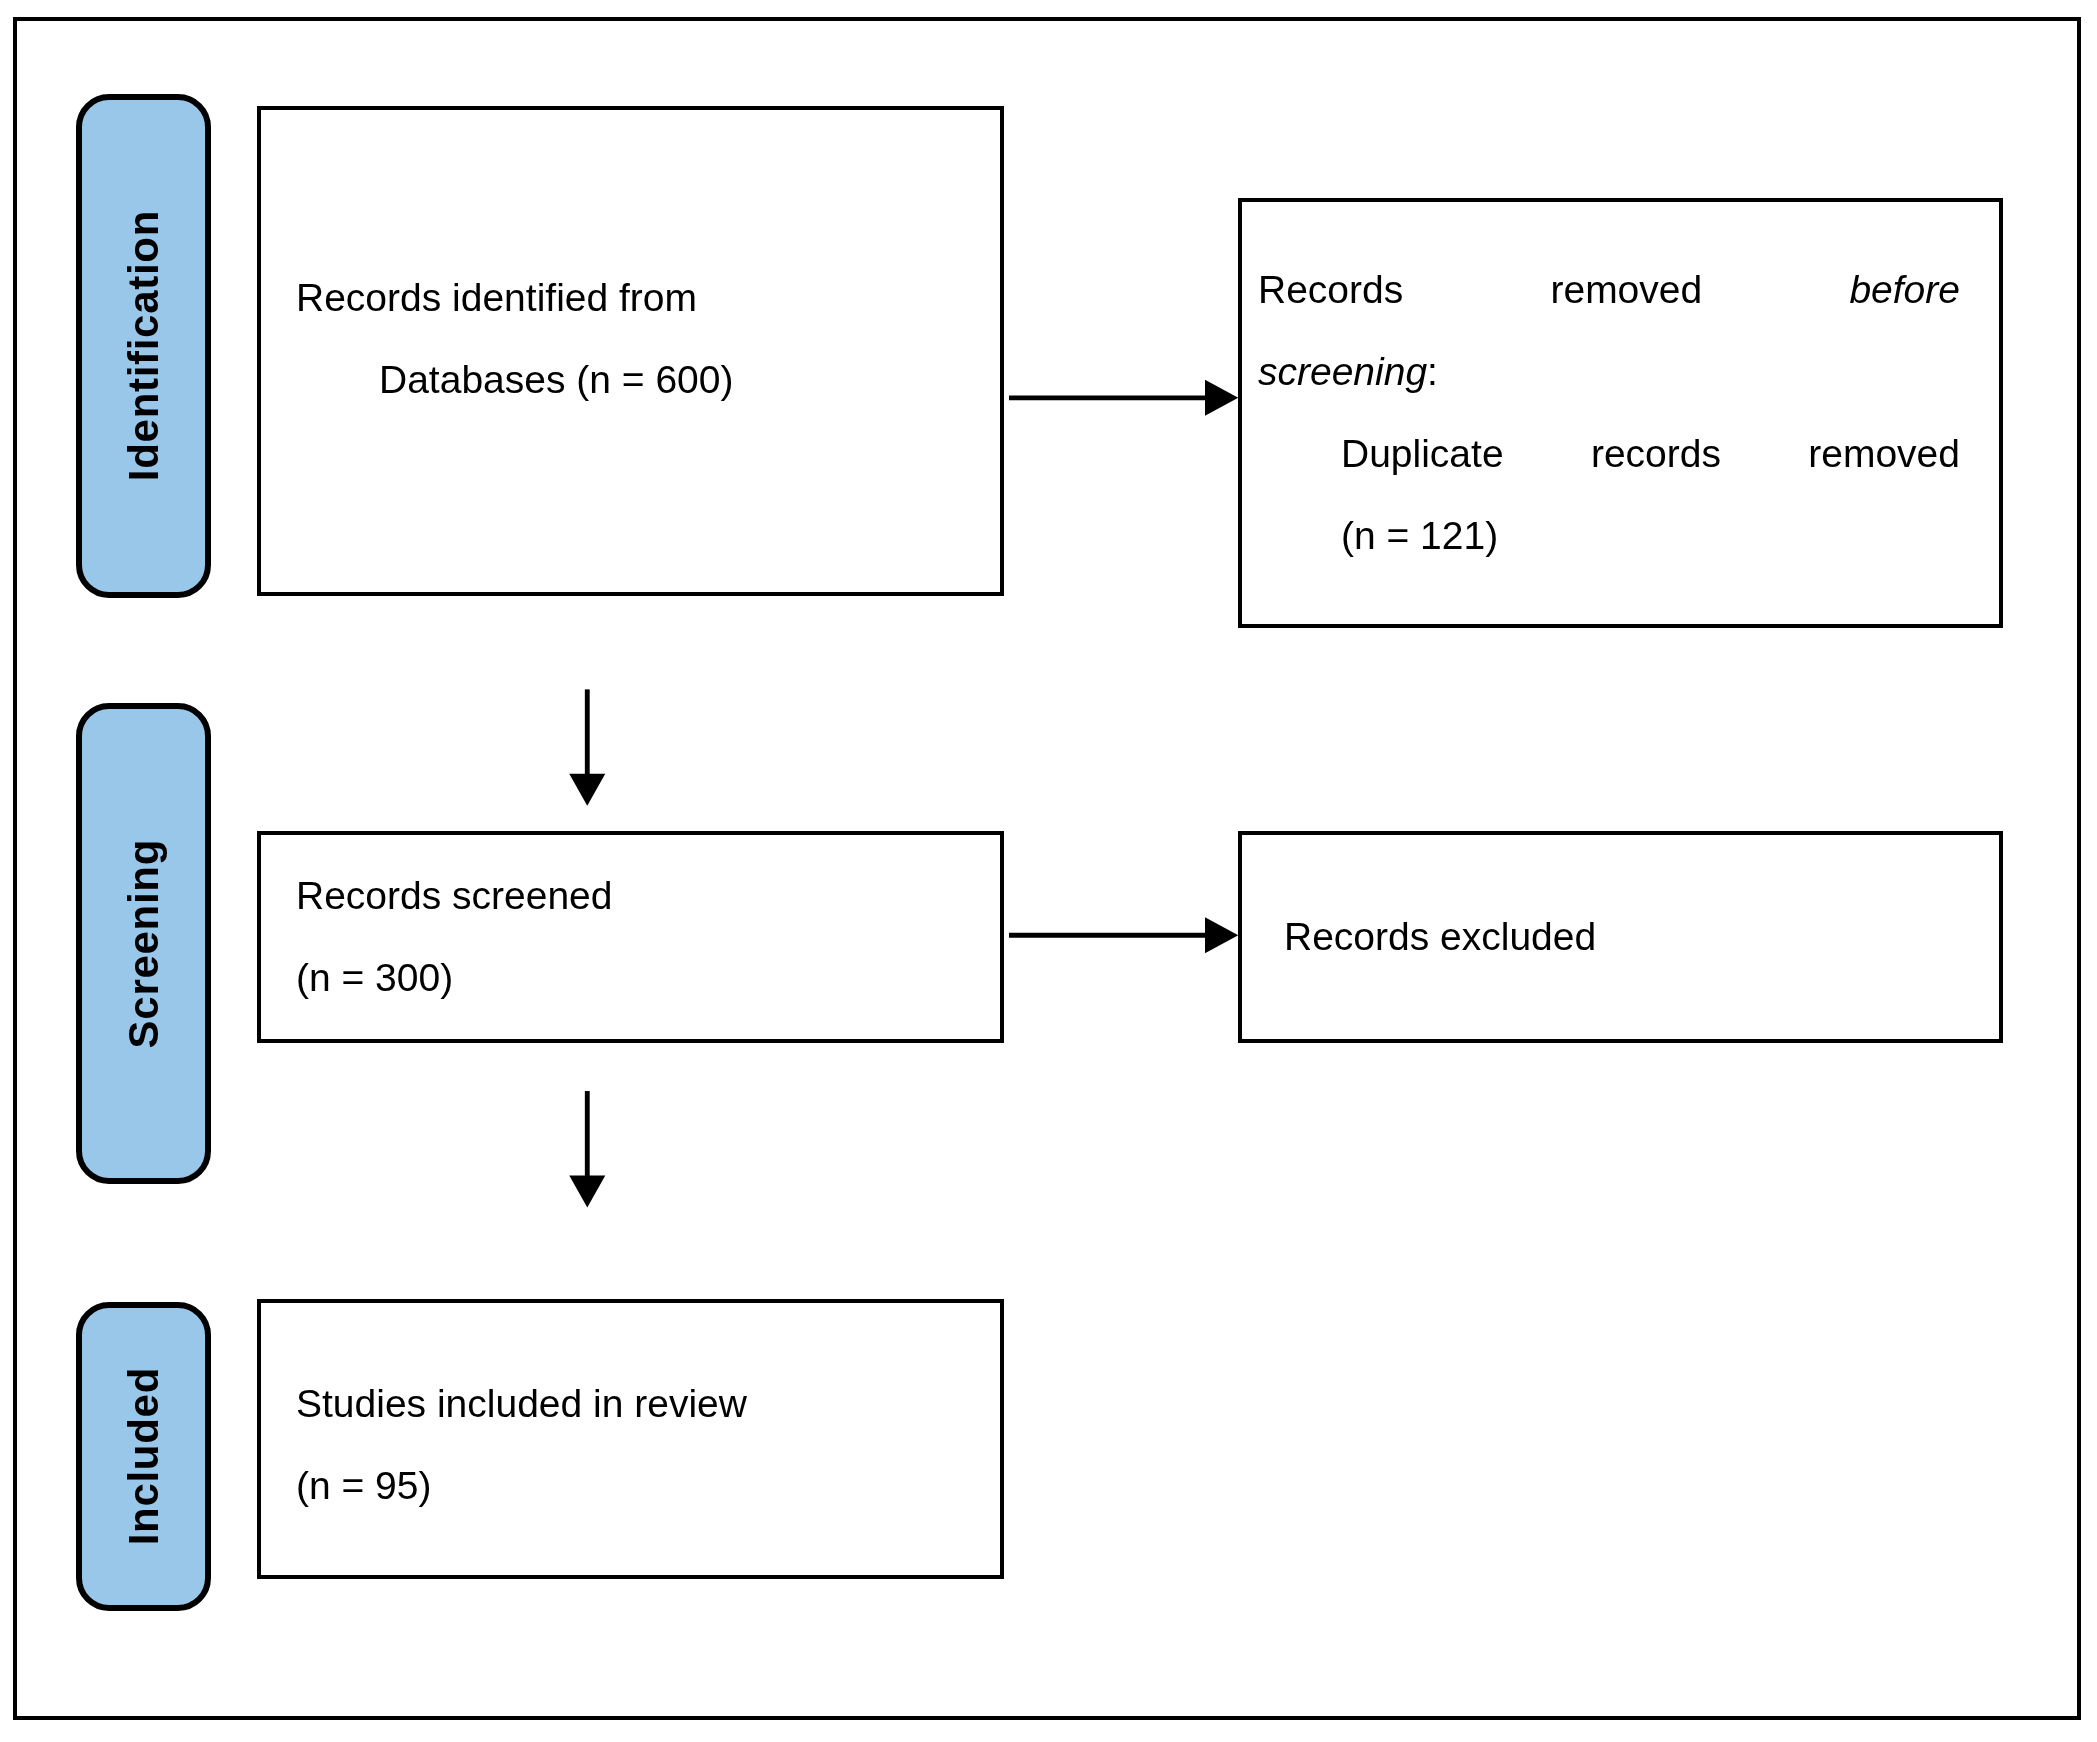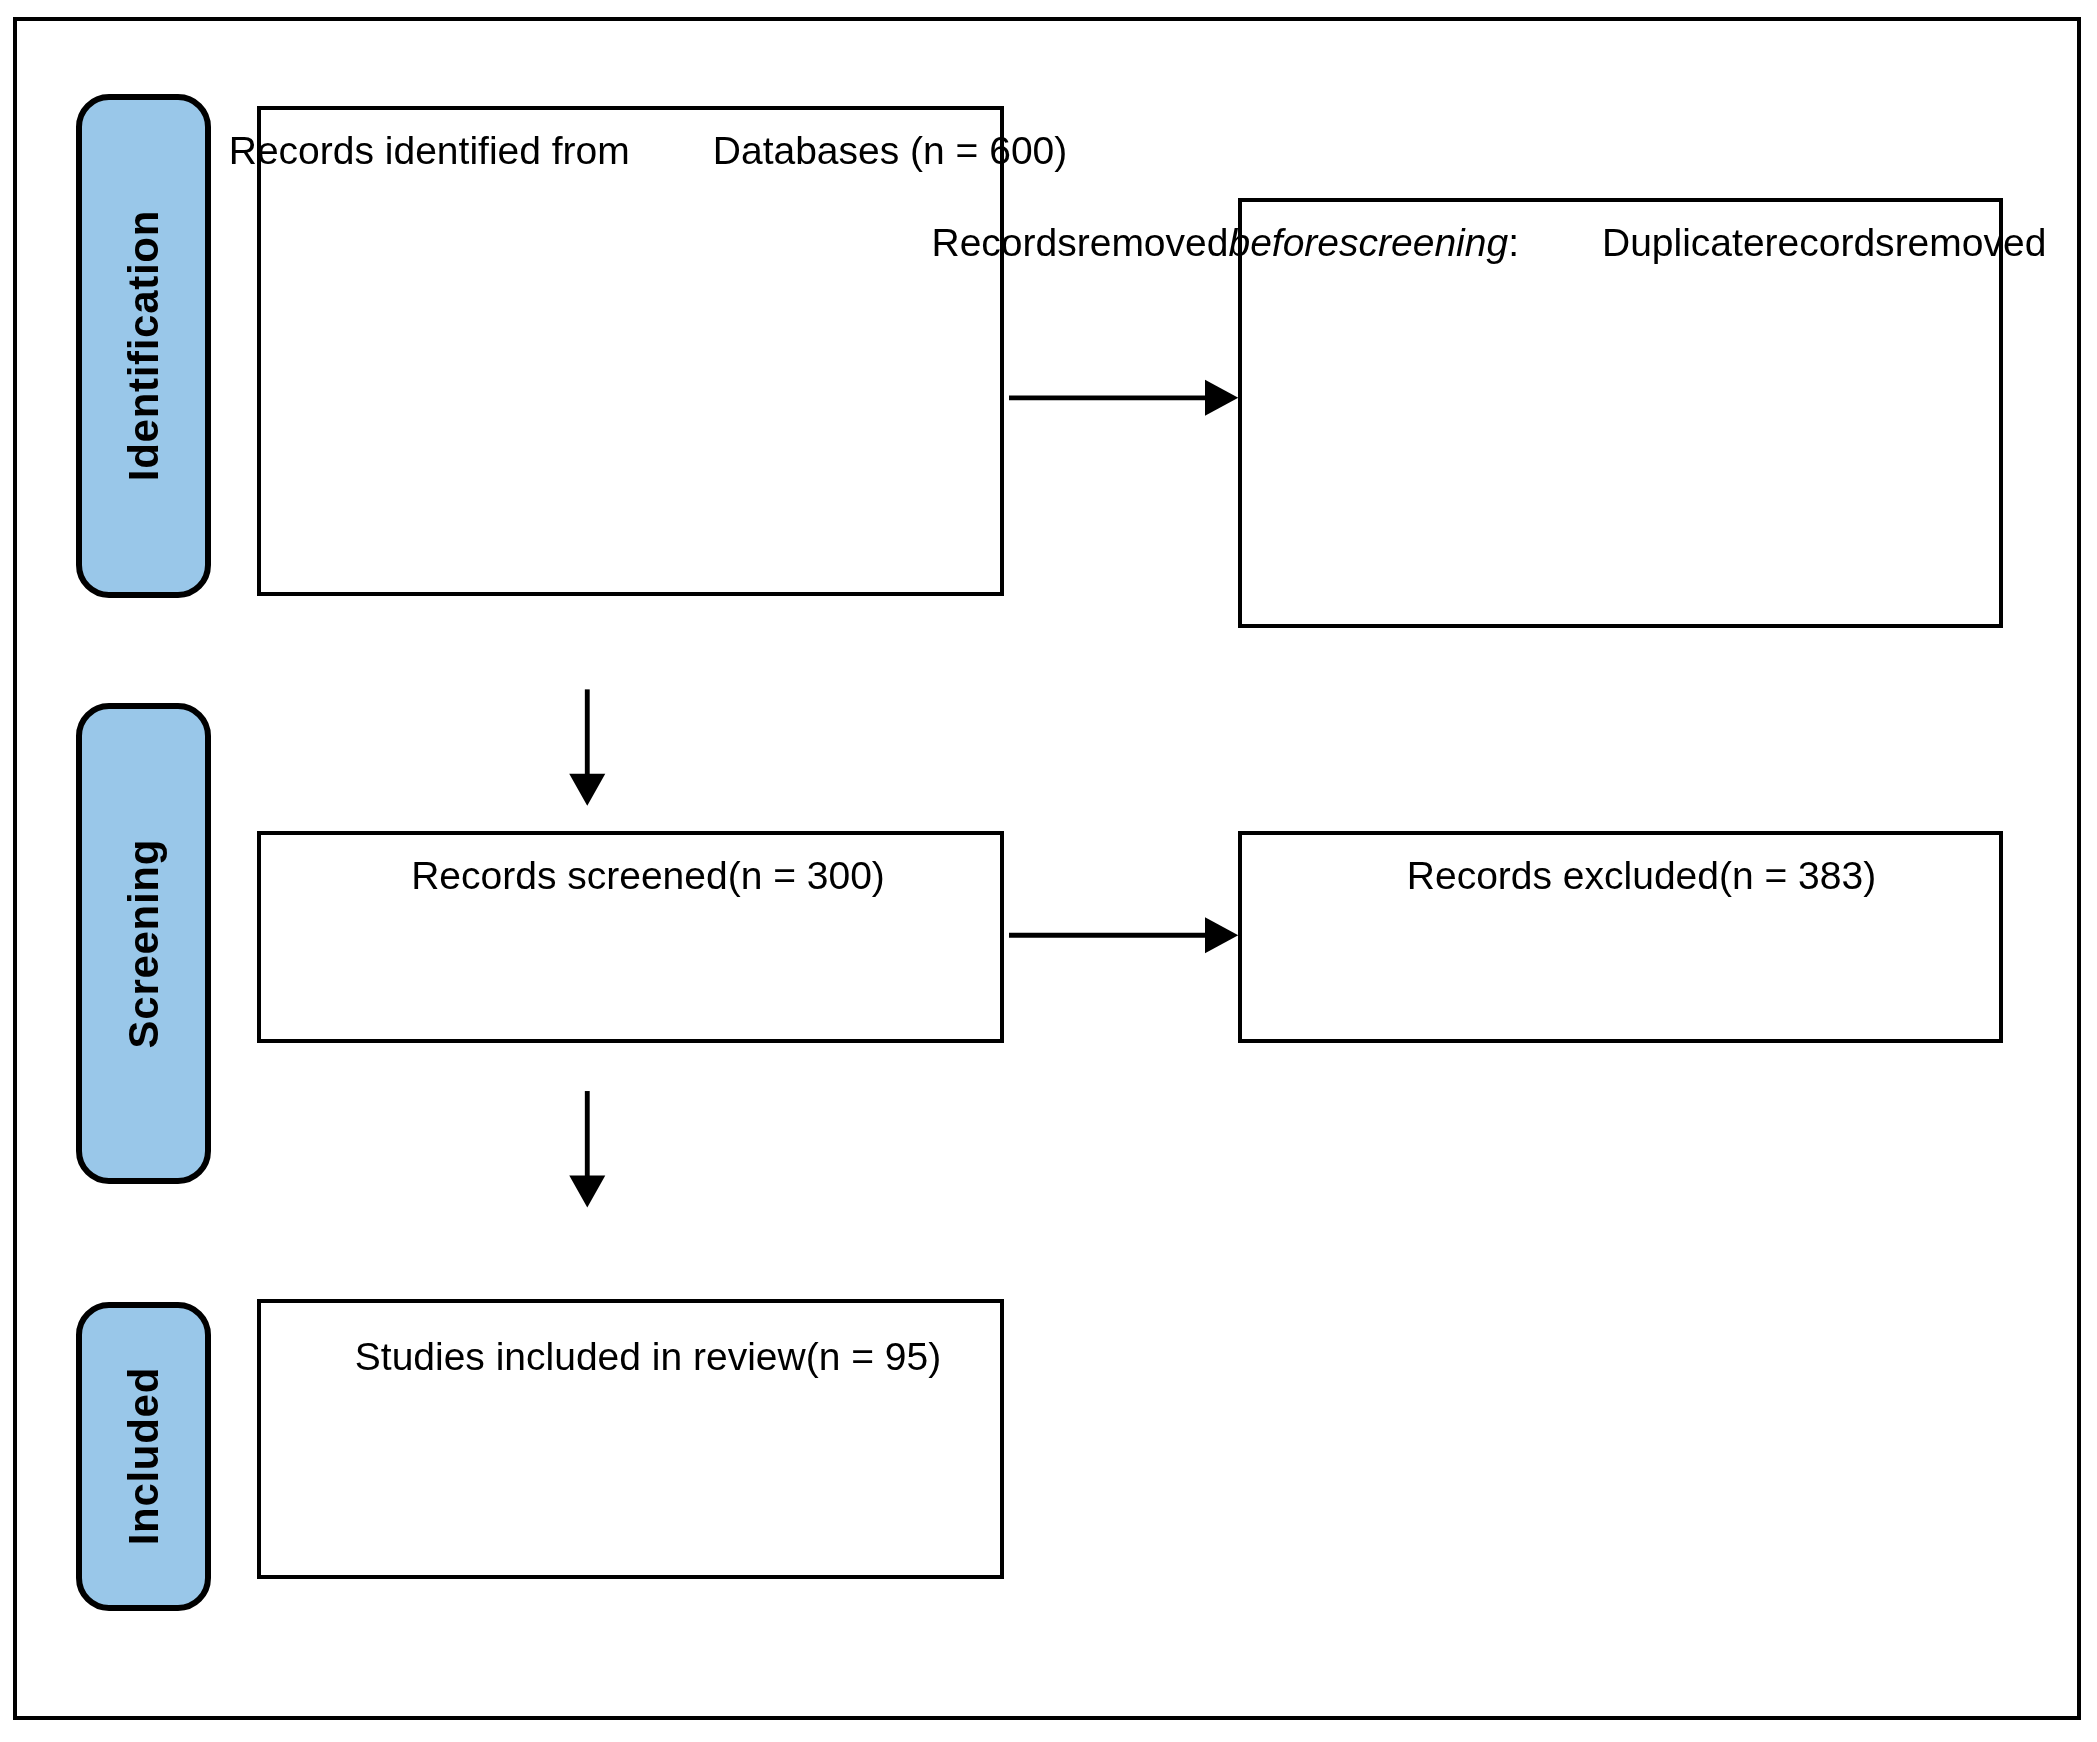--- a/index.html
+++ b/index.html
@@ -39,21 +39,21 @@
     font-weight: bold;
     letter-spacing: 0.7px;
     white-space: nowrap;
   }
   .flow-box {
     position: absolute;
     border: 4.8px solid #000;
     box-sizing: border-box;
     background: #ffffff;
     display: flex;
-    flex-direction: row;
+    flex-direction: column;
     justify-content: center;
     font-size: 39px;
     line-height: 82px;
   }
   .flow-box .ln { white-space: nowrap; }
   .indent { margin-left: 83px; }
   .jline {
     display: flex;
     justify-content: space-between;
   }
@@ -107,21 +107,20 @@
     <div class="ln indent">(n = 121)</div>
   </div>
 
   <div class="flow-box box-screened">
     <div class="ln">Records screened</div>
     <div class="ln">(n = 300)</div>
   </div>
 
   <div class="flow-box box-excluded">
     <div class="ln">Records excluded</div>
-    <div class="ln">(n = 383)</div>
   </div>
 
   <div class="flow-box box-included">
     <div class="ln">Studies included in review</div>
     <div class="ln">(n = 95)</div>
   </div>
 
   <svg class="arrows" viewBox="0 0 3028 2516" xmlns="http://www.w3.org/2000/svg">
     <g>
       <line x1="1457" y1="574" x2="1742" y2="574" stroke="#000" stroke-width="7"></line>

